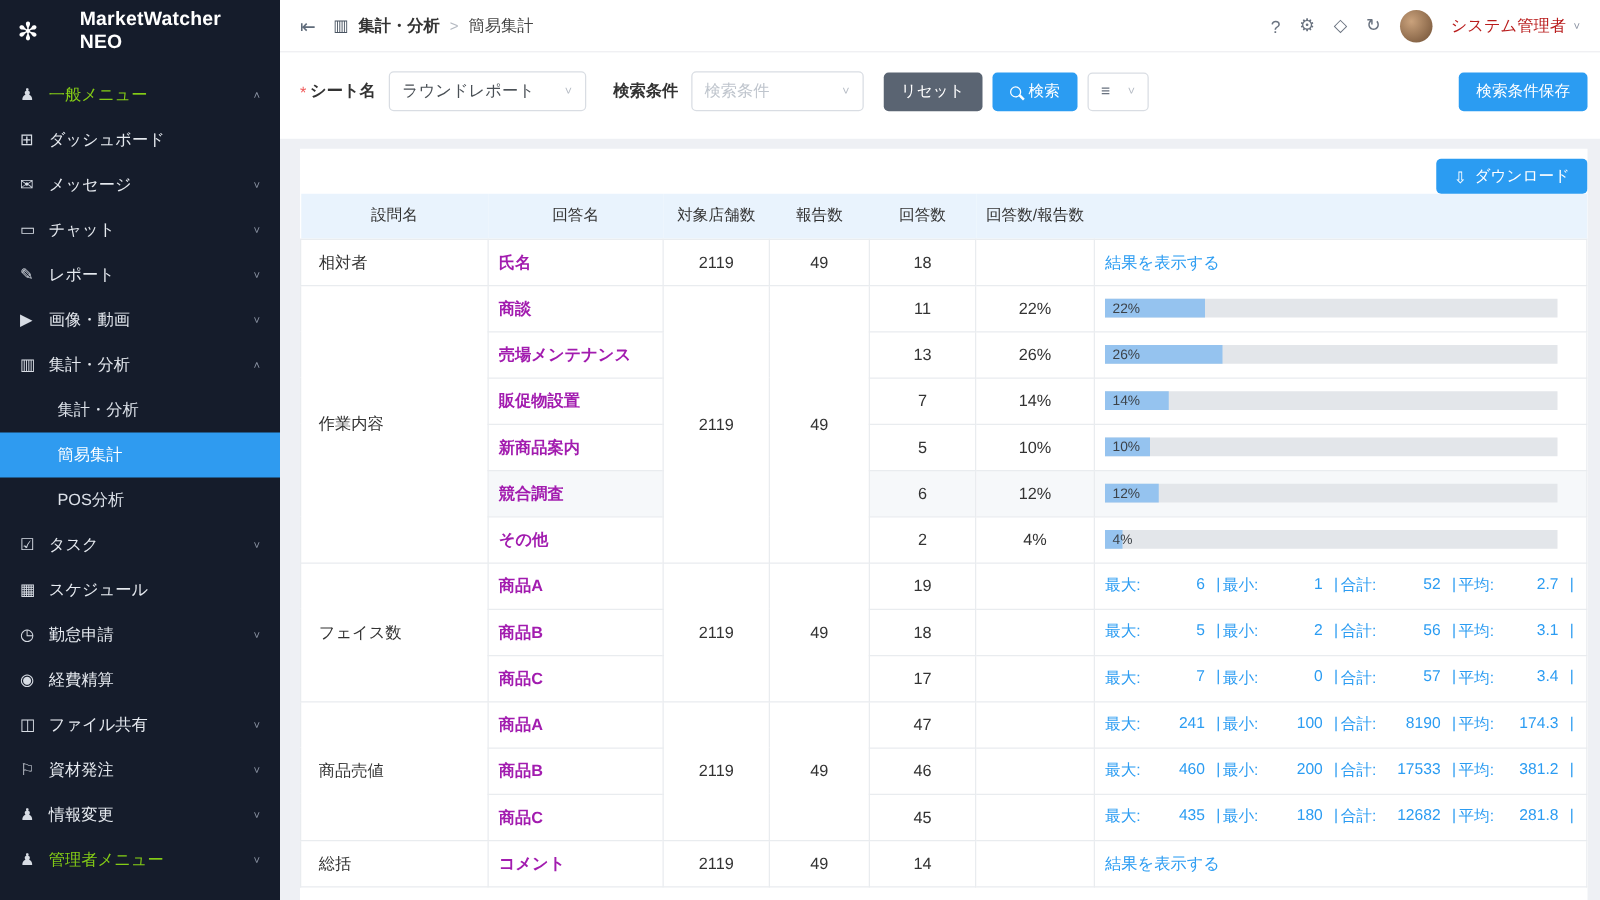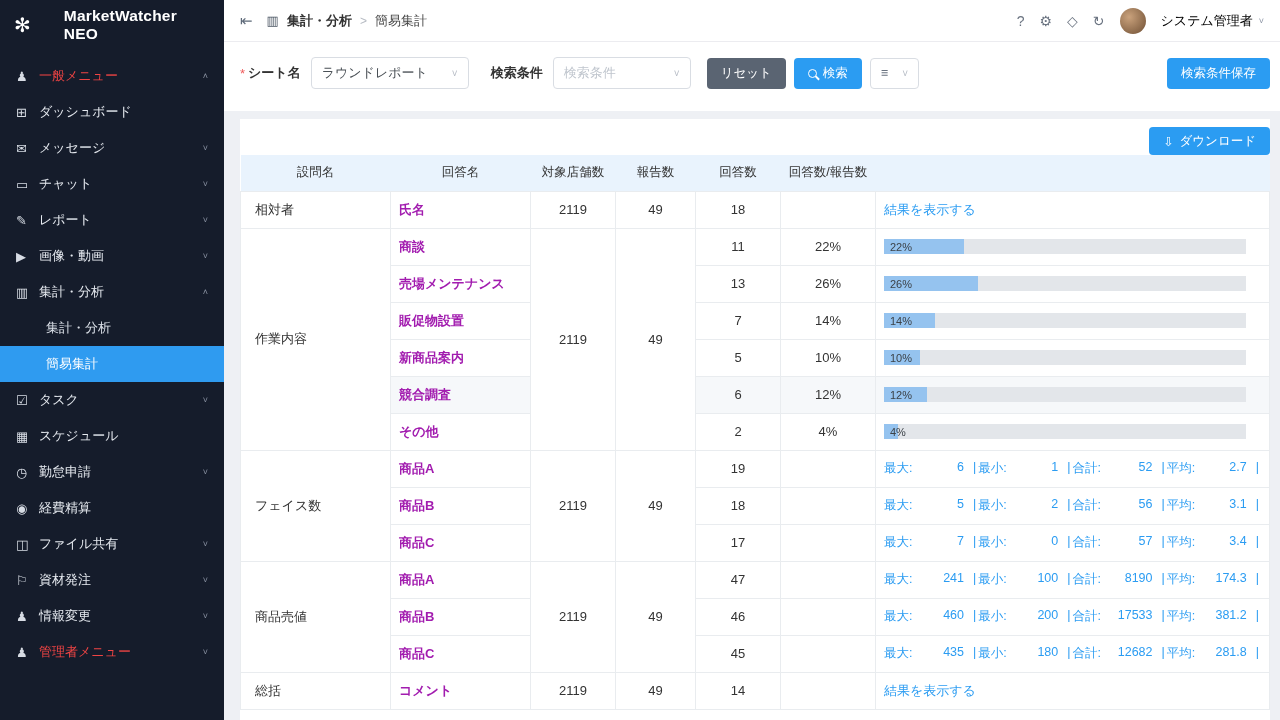--- a/index.html
+++ b/index.html
@@ -6,40 +6,40 @@
   html,body { width:1280px; height:720px; overflow:hidden; }
   body { font-family:"Liberation Sans","DejaVu Sans",sans-serif; display:flex; background:#eef0f4; color:#333; }
 
   
   .sidebar { width:224px; min-width:224px; height:720px; background:#151c2b; color:#e6eaf0; overflow:hidden; }
   .logo { height:50px; display:flex; align-items:center; gap:9px; padding:0 14px; }
   .logo-glyph { font-size:20px; color:#fff; }
   .logo-text { font-size:15.5px; font-weight:bold; color:#fff; letter-spacing:.2px;margin-left:24px; }
   .menu { margin-top:8px; }
   .sb-section, .sb-item { height:36px; display:flex; align-items:center; padding:0 16px; font-size:13px; cursor:pointer; }
-  .sb-section .lbl { color:#ef4444; }
+  .sb-section .lbl { color:#84cc16; }
   .glyph { width:23px; font-size:13px; color:#d7dce4; flex:none; }
   .sb-sub { height:36px; display:flex; align-items:center; padding-left:46px; font-size:13px; cursor:pointer; color:#dde2ea; }
   .sb-sub.active { background:#2f9bf0; color:#fff; }
   .chev { margin-left:auto; font-size:9px; color:#8b93a3; }
 
   
   .main { flex:1; overflow:hidden; display:flex; flex-direction:column; }
 
   .topbar { height:42px; background:#fff; border-bottom:1px solid #ececf0; display:flex; align-items:center; padding:0 16px; gap:8px; flex:none; }
   .collapse-icon { color:#5f6b7a; font-size:15px; cursor:pointer; }
   .bc-chart-icon { color:#4a5562; font-size:13px; margin-left:6px; }
   .bc-item { font-size:13px; color:#333; font-weight:bold; cursor:pointer; }
   .bc-sep { color:#b5bac2; font-size:12px; }
   .bc-current { font-size:13px; color:#444; }
   .top-right { margin-left:auto; display:flex; align-items:center; gap:15px; }
   .top-icon { color:#6a7380; font-size:14px; cursor:pointer; }
   .avatar { width:26px; height:26px; border-radius:50%; background:radial-gradient(circle at 35% 35%, #caa27c, #6e4e33); cursor:pointer; flex:none; }
   .user-menu { display:flex; align-items:center; gap:6px; cursor:pointer; }
-  .user-name { font-size:13px; color:#000000; }
+  .user-name { font-size:13px; color:#b91c1c; }
   .user-chev { font-size:9px; color:#8b93a3; }
 
   
   .filterbar { background:#fff; padding:15px 10px 22px 16px; display:flex; align-items:center; flex:none; }
   .req { color:#f05a5a; font-size:13px; margin-right:3px; }
   .flabel { font-size:13px; font-weight:bold; color:#333; }
   .flabel2 { margin-left:22px; }
   .select { height:32px; background:#fff; border:1px solid #d9dde3; border-radius:4px; display:flex; align-items:center; padding:0 10px; margin-left:10px; cursor:pointer; }
   .select .val { font-size:13px; color:#4a5056; }
   .select .ph { font-size:13px; color:#bfc5cd; }
@@ -117,20 +117,23 @@
       <div class="sb-item">
         <span class="glyph">▥</span>
         <span class="lbl">集計・分析</span>
         <span class="chev">˄</span>
       </div>
       <div class="sb-sub">
         <span class="lbl">集計・分析</span>
       </div>
       <div class="sb-sub active">
         <span class="lbl">簡易集計</span>
+      </div>
+      <div class="sb-sub">
+        <span class="lbl">POS分析</span>
       </div>
       <div class="sb-item">
         <span class="glyph">☑</span>
         <span class="lbl">タスク</span>
         <span class="chev">˅</span>
       </div>
       <div class="sb-item">
         <span class="glyph">▦</span>
         <span class="lbl">スケジュール</span>
       </div>

